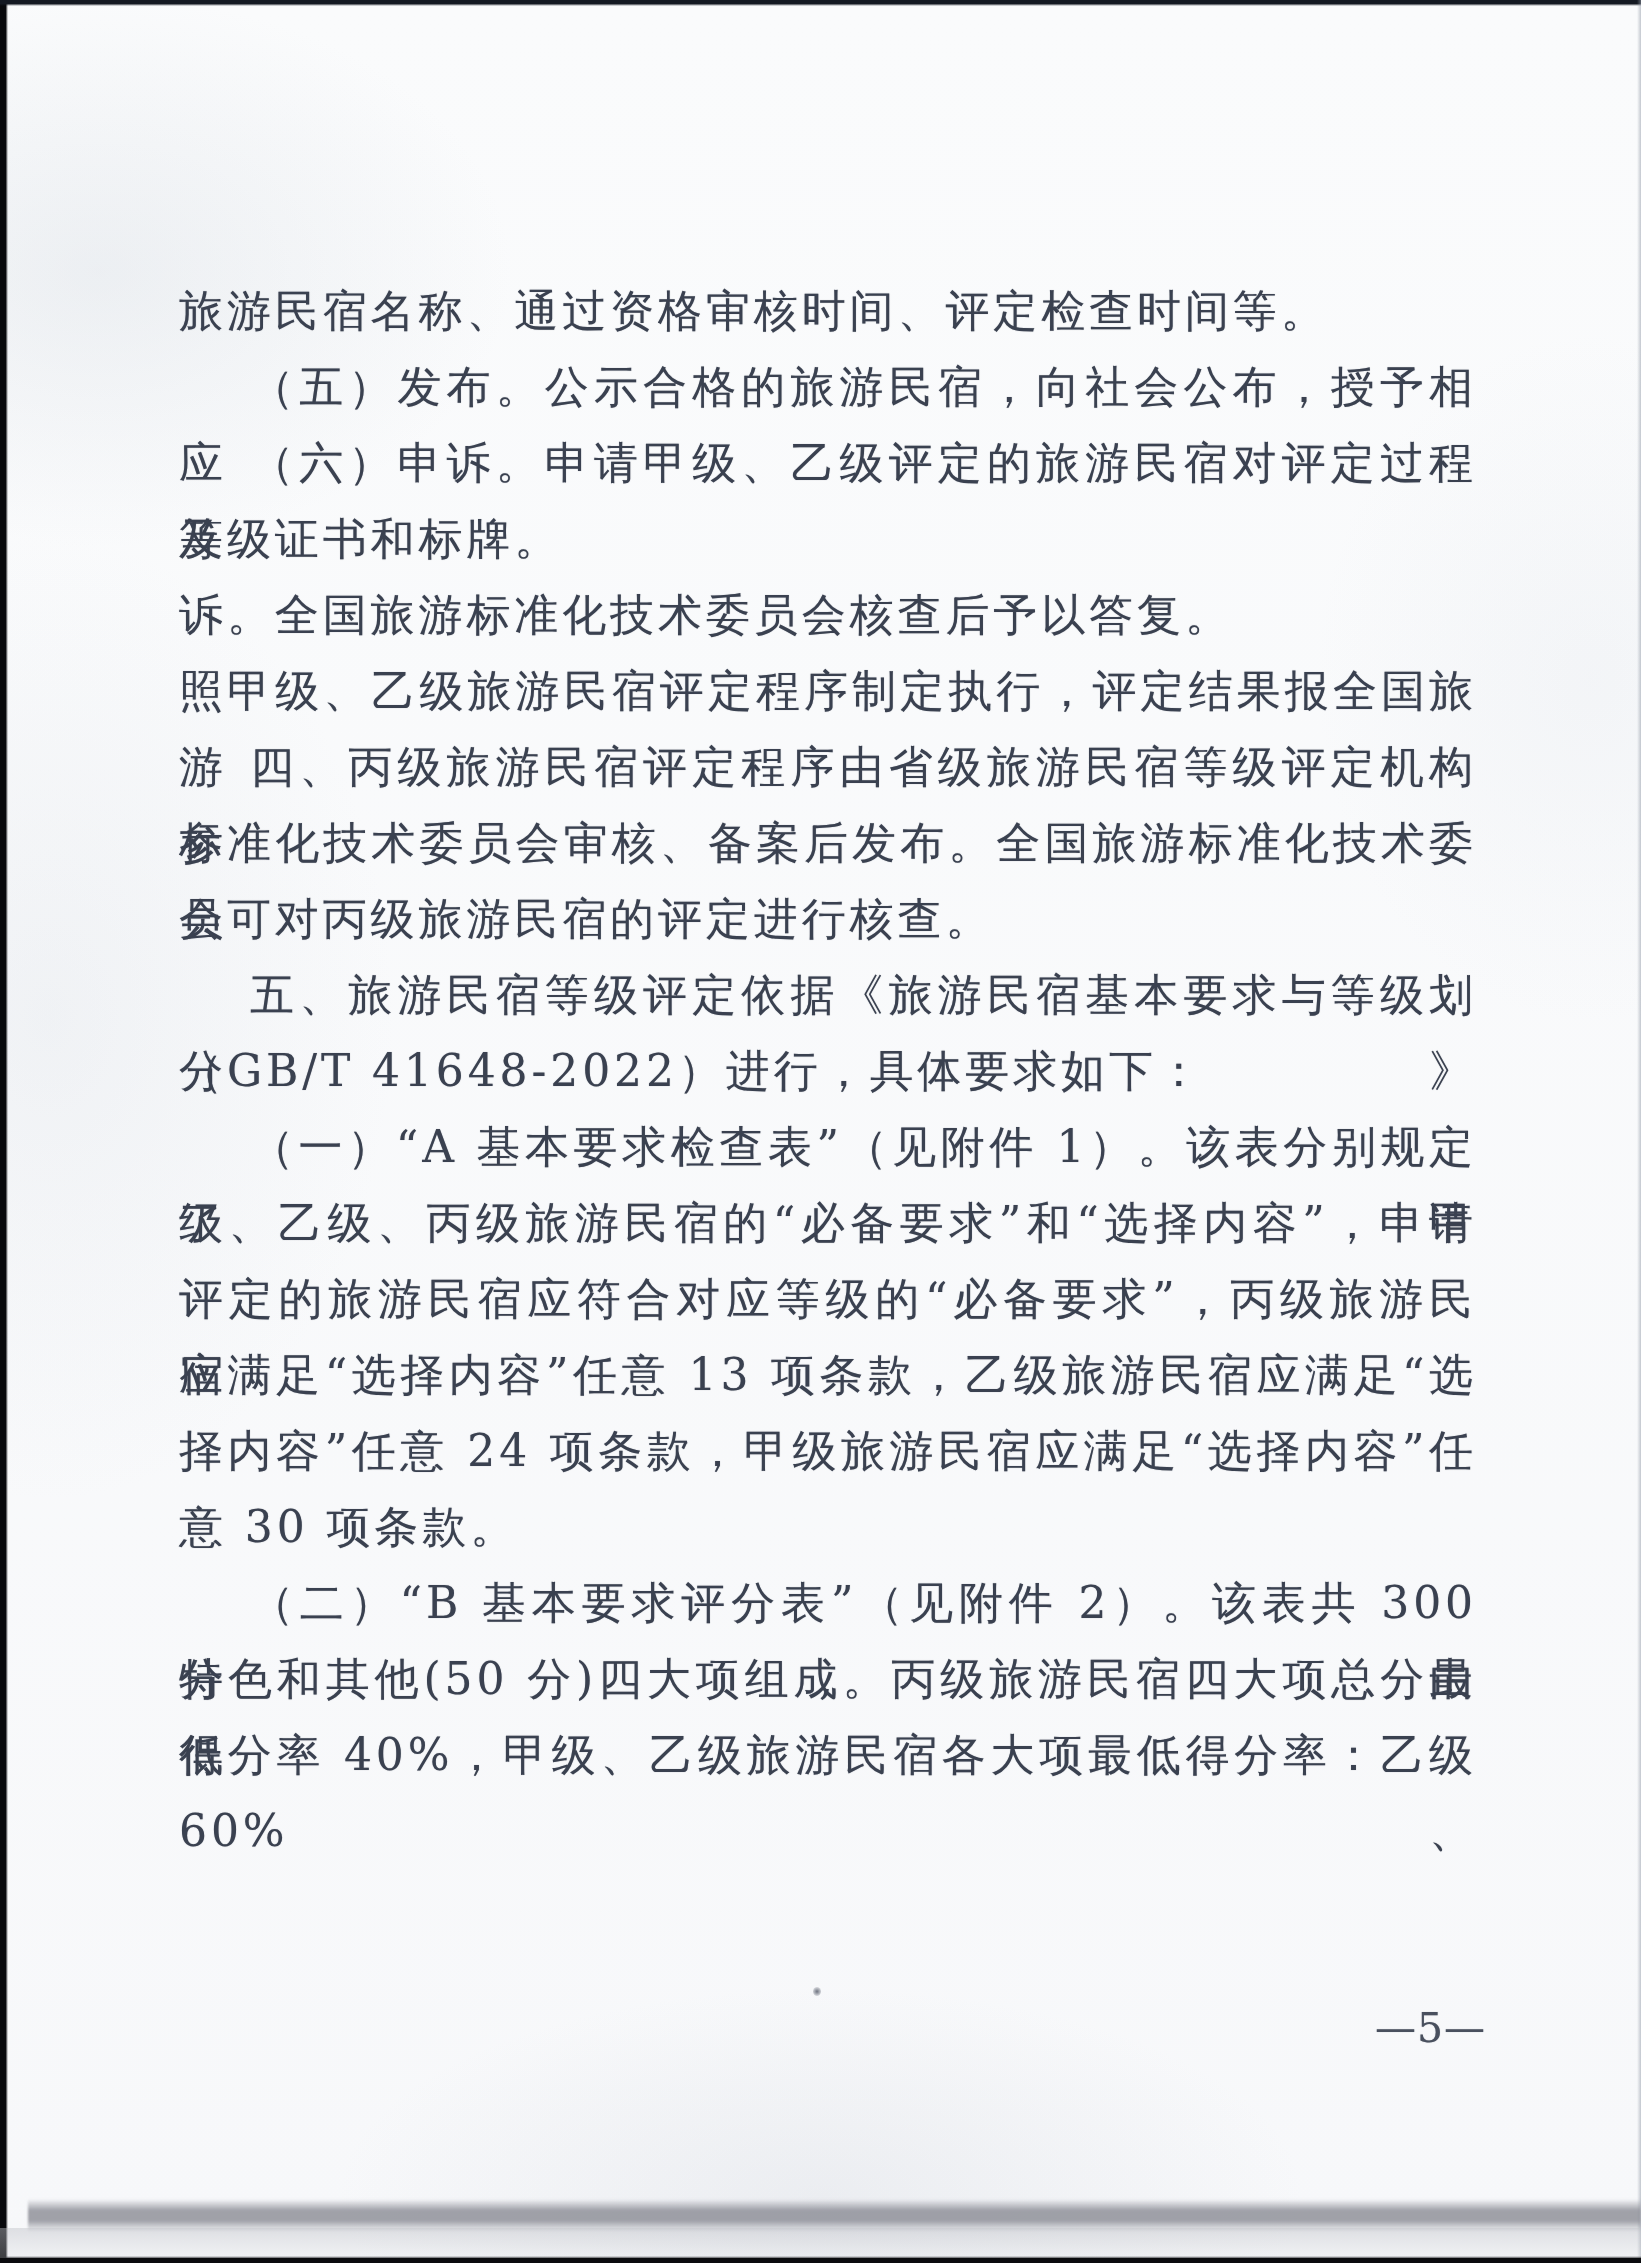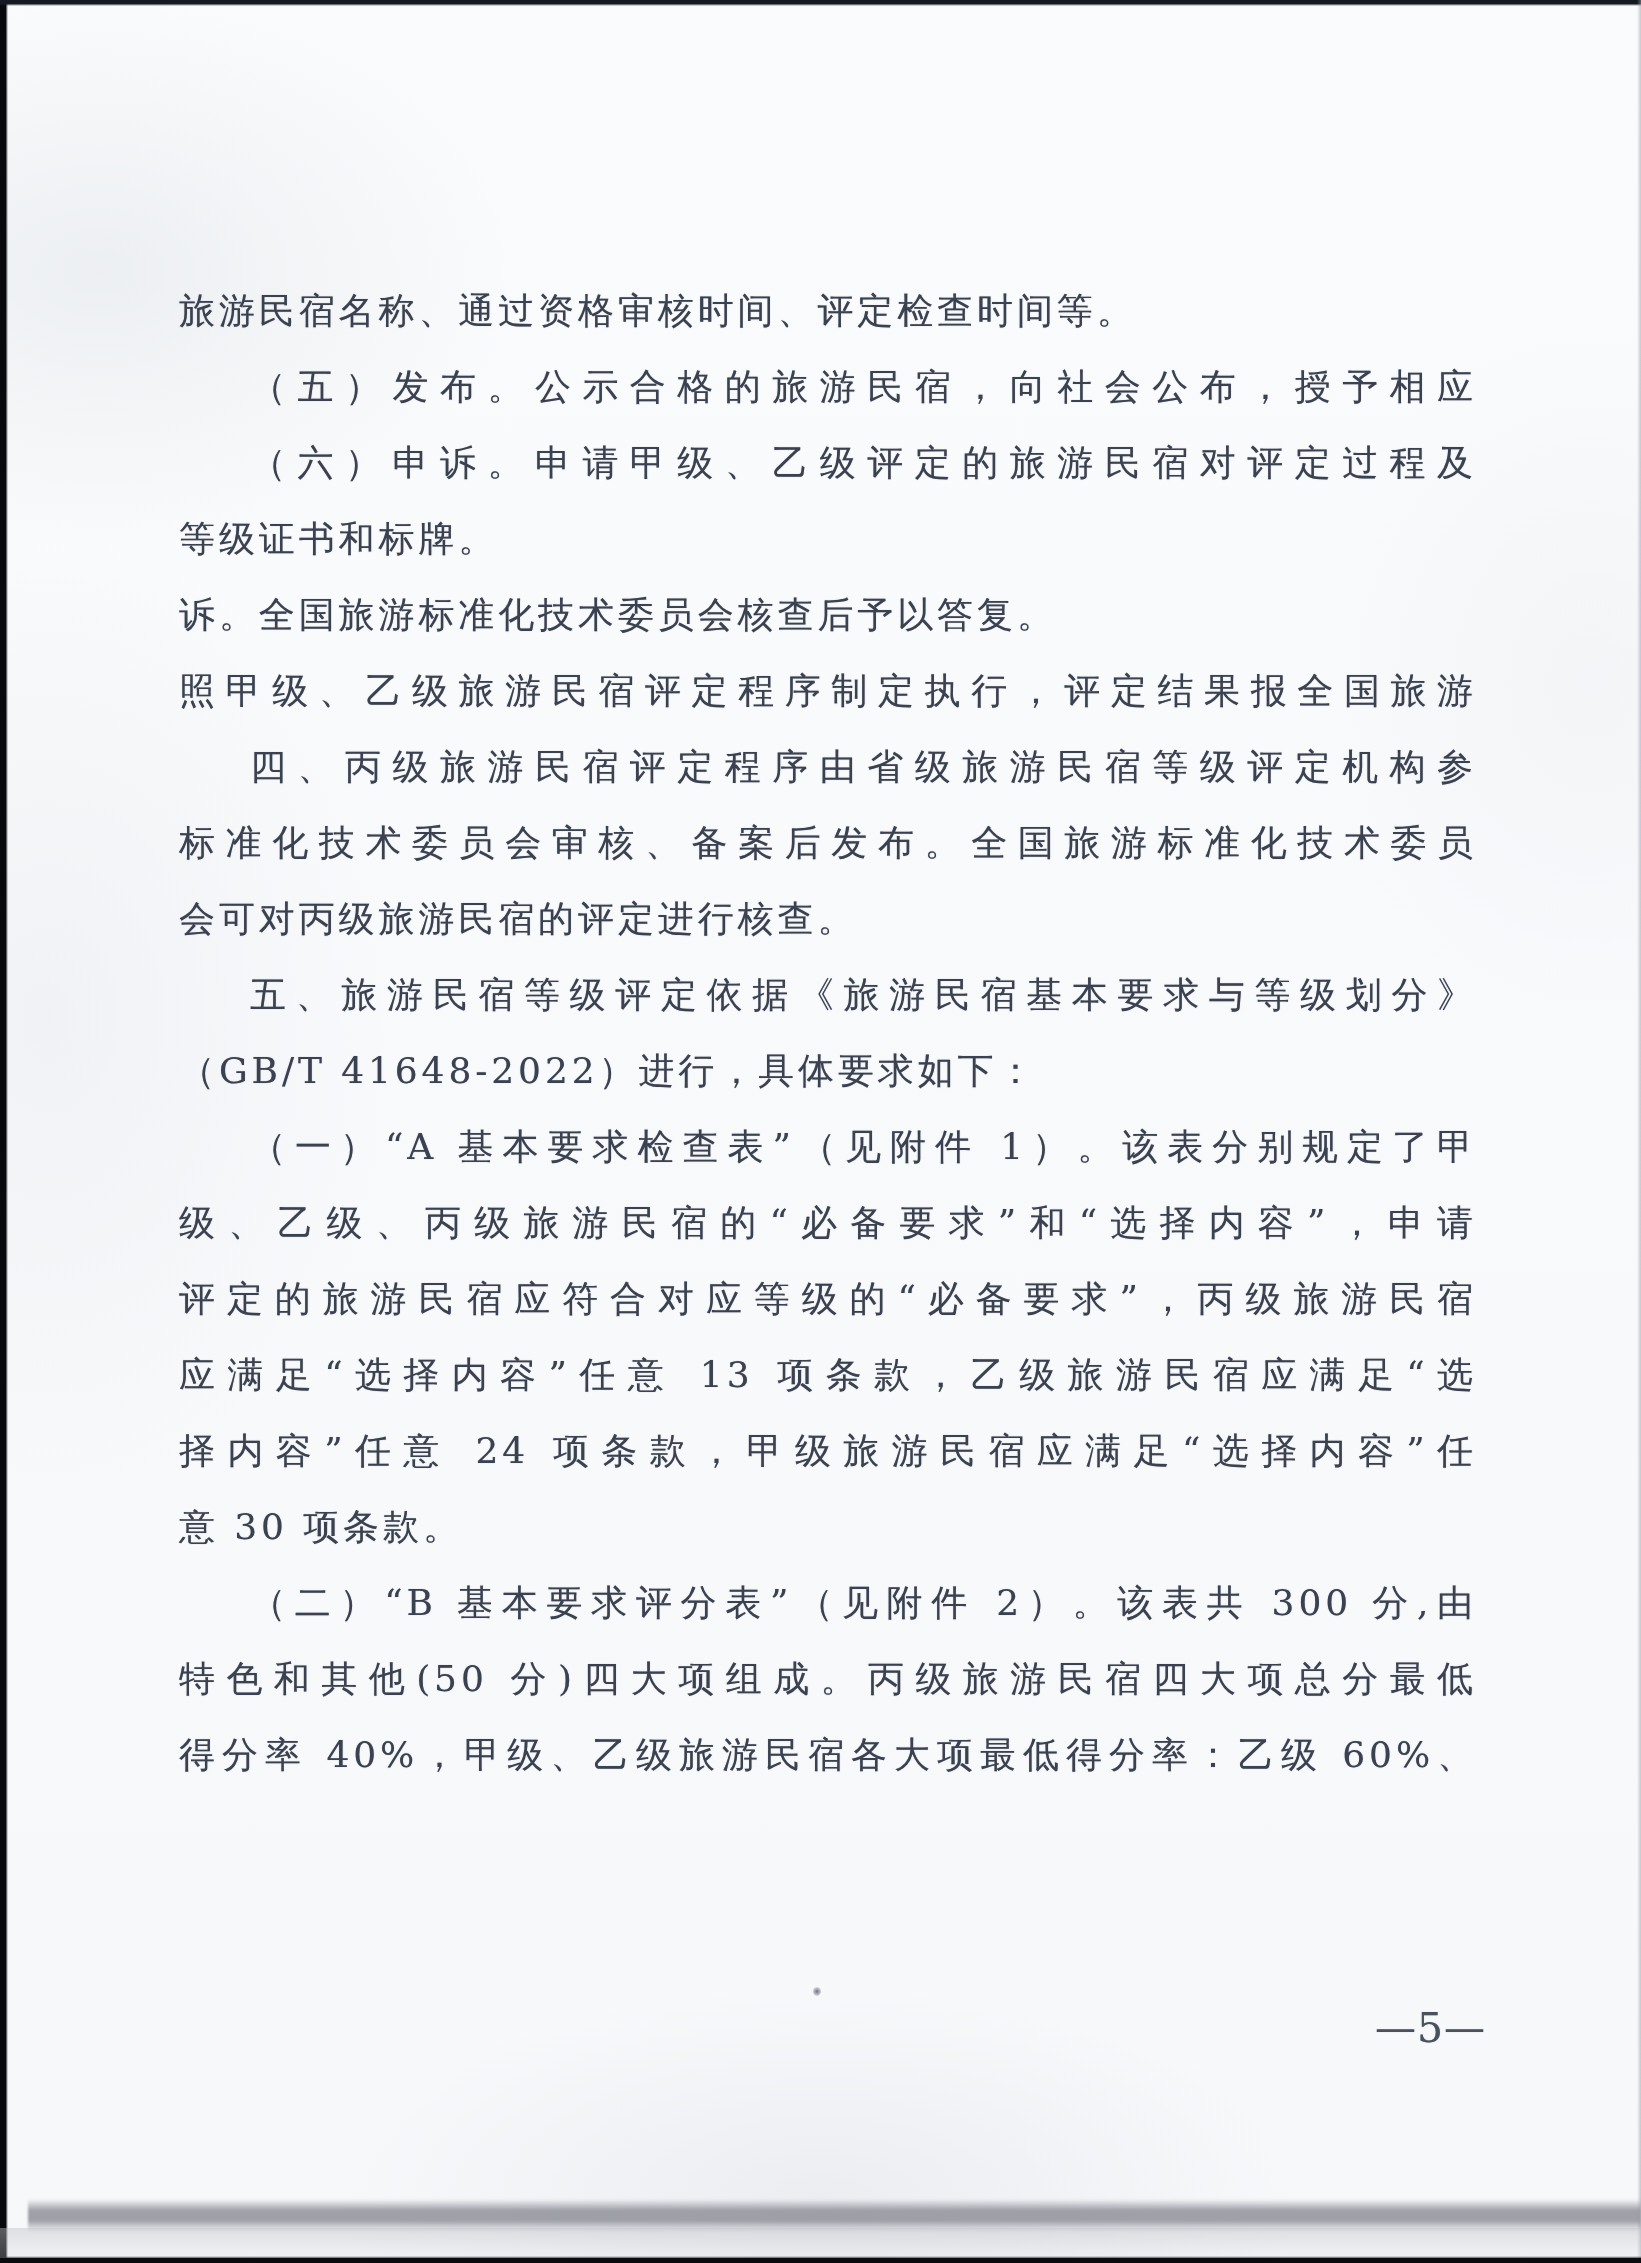--- a/index.html
+++ b/index.html
@@ -55,21 +55,21 @@
   
   .text-block {
     position: absolute;
     top: 273px;
     left: 179px;
     width: 1298px;
   }
   .doc-line {
     height: 76px;
     line-height: 76px;
-    font-size: 36px;
+    font-size: 44px;
     letter-spacing: 3.9px;
     color: #3a4150;
     text-shadow: 0 0 1px rgba(58,65,80,0.45);
     white-space: normal;
     text-align: left;
   }
   .doc-line.fill {
     text-align: justify;
     text-align-last: justify;
     text-justify: inter-character;

